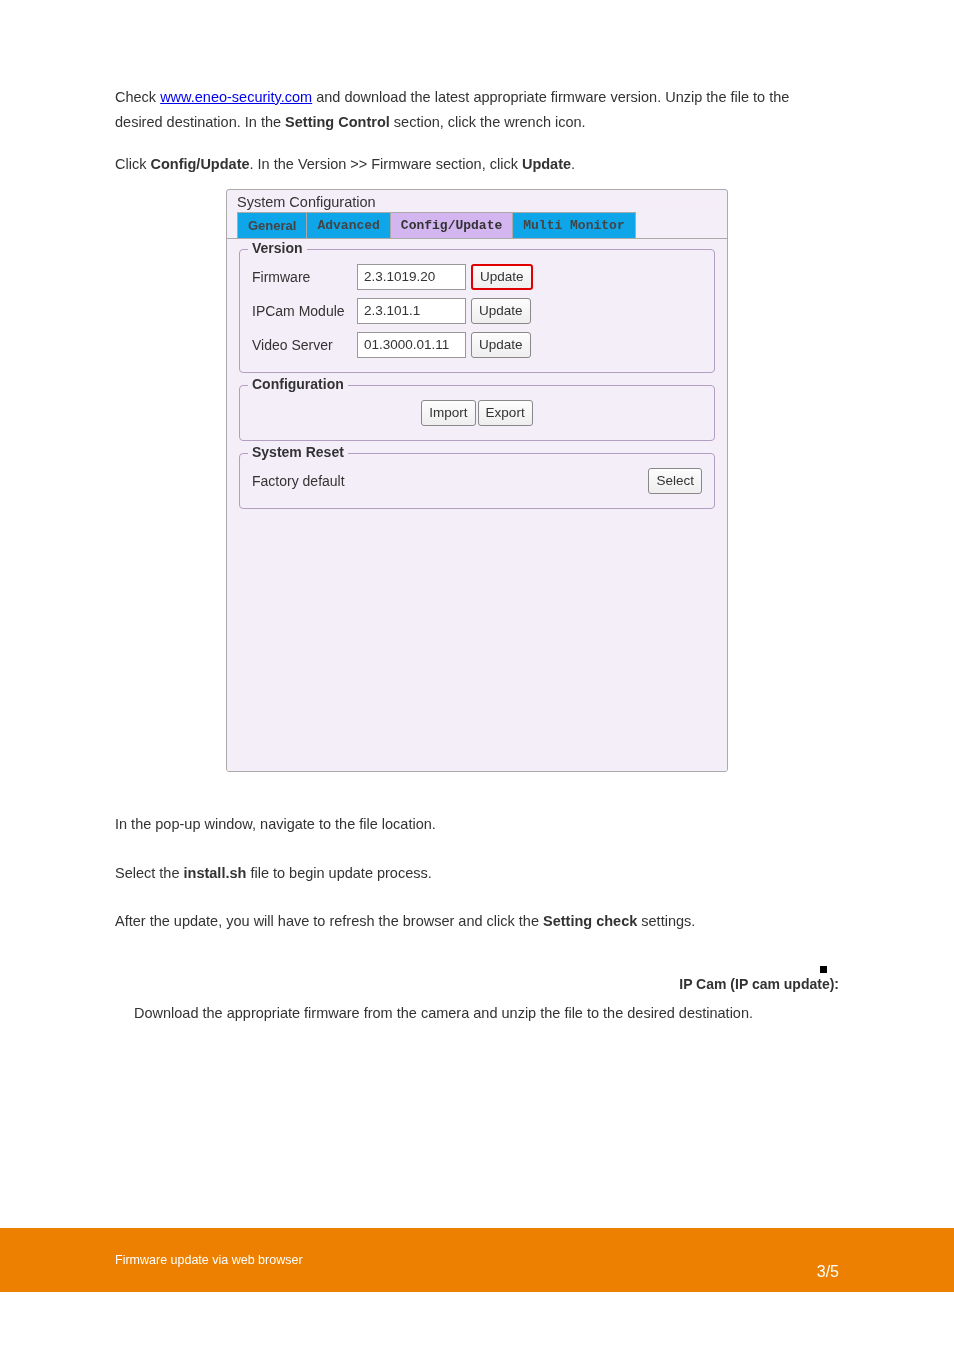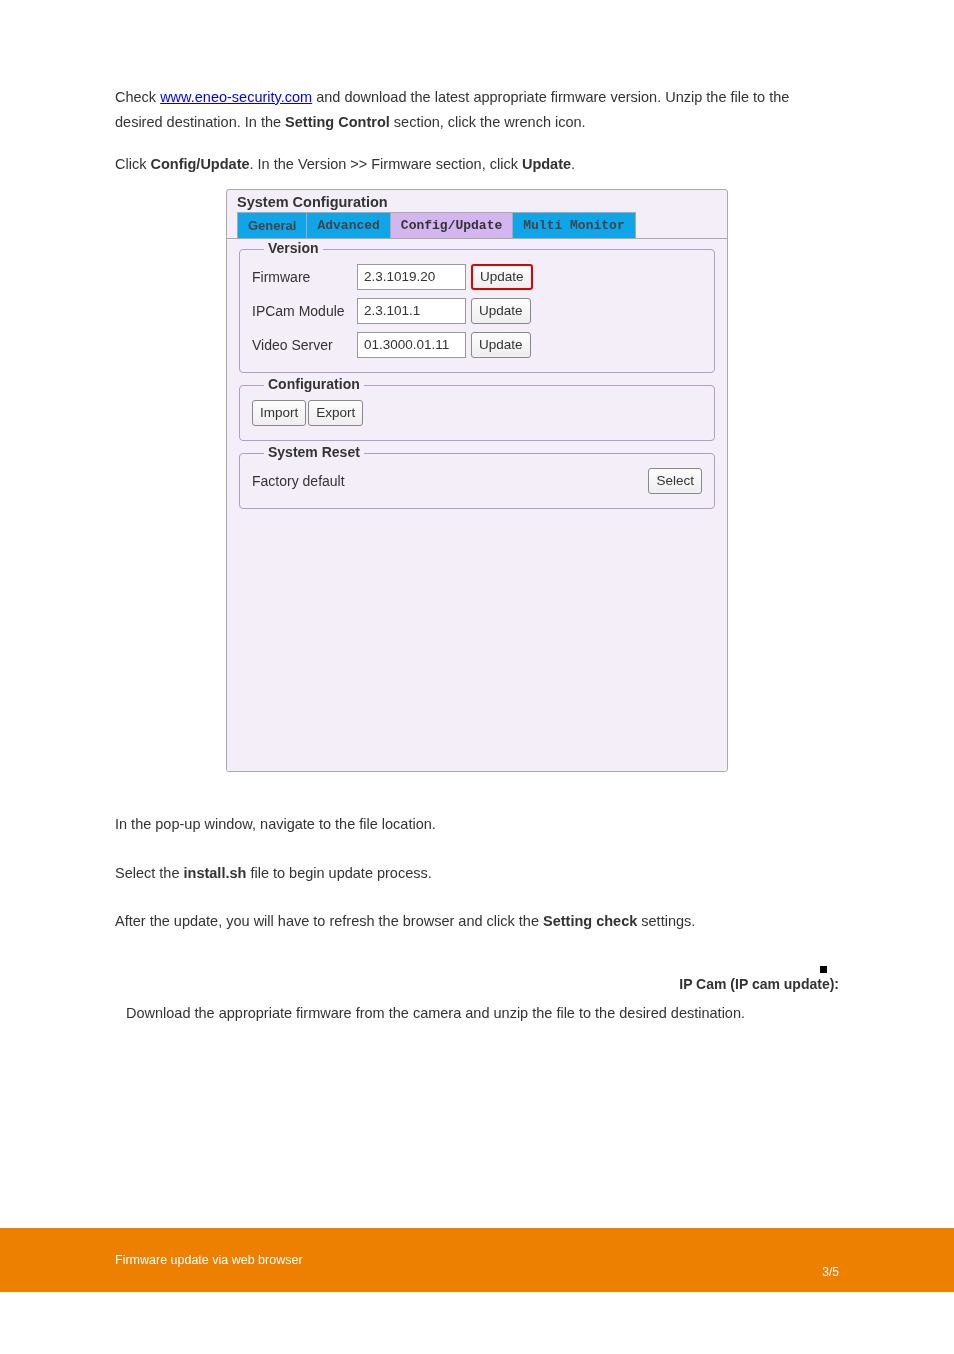--- a/index.html
+++ b/index.html
@@ -43,21 +43,21 @@
       margin-bottom: 40px;
     }
     .screenshot {
       width: 502px;
       background: linear-gradient(to bottom, #f4eef8, #f1e8f6);
       border: 1px solid #aaa;
       border-radius: 3px;
       overflow: hidden;
     }
     .screenshot-title {
-      font-weight: bold;
+      font-weight: normal;
       font-size: 14.5px;
       padding: 4px 10px 2px 10px;
       color: #333;
     }
     .tab-bar {
       display: flex;
       background: #f4eef8;
       padding: 0 10px;
     }
     .tab {
@@ -87,21 +87,21 @@
     .fieldset {
       border: 1px solid #b39dc2;
       border-radius: 4px;
       padding: 14px 12px 14px 12px;
       margin-bottom: 12px;
       position: relative;
     }
     .legend {
       position: absolute;
       top: -10px;
-      left: 24px;
+      left: 8px;
       background: #f4eef8;
       padding: 0 4px;
       font-weight: bold;
       font-size: 14px;
       color: #333;
     }
     .row {
       display: flex;
       align-items: center;
       margin-bottom: 8px;
@@ -134,20 +134,21 @@
       color: #333;
       cursor: pointer;
       display: inline-flex;
       align-items: center;
     }
     .btn.highlight-red {
       border: 2px solid #e00000;
     }
     .center-btns {
       display: flex;
+      justify-content: center;
       gap: 2px;
     }
     .reset-row {
       display: flex;
       align-items: center;
       justify-content: space-between;
     }
     .after-text {
       font-size: 14.5px;
       line-height: 1.7;
@@ -167,42 +168,42 @@
     .bullet {
       display: inline-block;
       width: 7px;
       height: 7px;
       background: #000;
       margin-right: 12px;
       margin-top: 8px;
       flex-shrink: 0;
     }
     .bullet-text {
-      margin-left: 11px;
+      margin-left: 19px;
       font-size: 14.5px;
       line-height: 1.7;
     }
     .footer-bar {
       position: absolute;
       bottom: 62px;
       left: 0;
       width: 100%;
       height: 64px;
       background: #ed8000;
       color: #fff;
       display: flex;
       align-items: center;
       justify-content: space-between;
       padding: 0 115px;
     }
     .footer-text {
       font-size: 12.5px;
     }
     .footer-page {
-      font-size: 12px;
+      font-size: 16px;
       margin-top: 24px;
     }
   </style>
 </head>
 <body>
 
 <div class="page-content">
 
   <p class="intro-paragraph">
     <span>Check </span><a class="link">www.eneo-security.com</a><span> and download the latest appropriate firmware version. Unzip the file to the desired destination. In the </span><span class="bold">Setting Control</span><span> section, click the wrench icon.</span>

